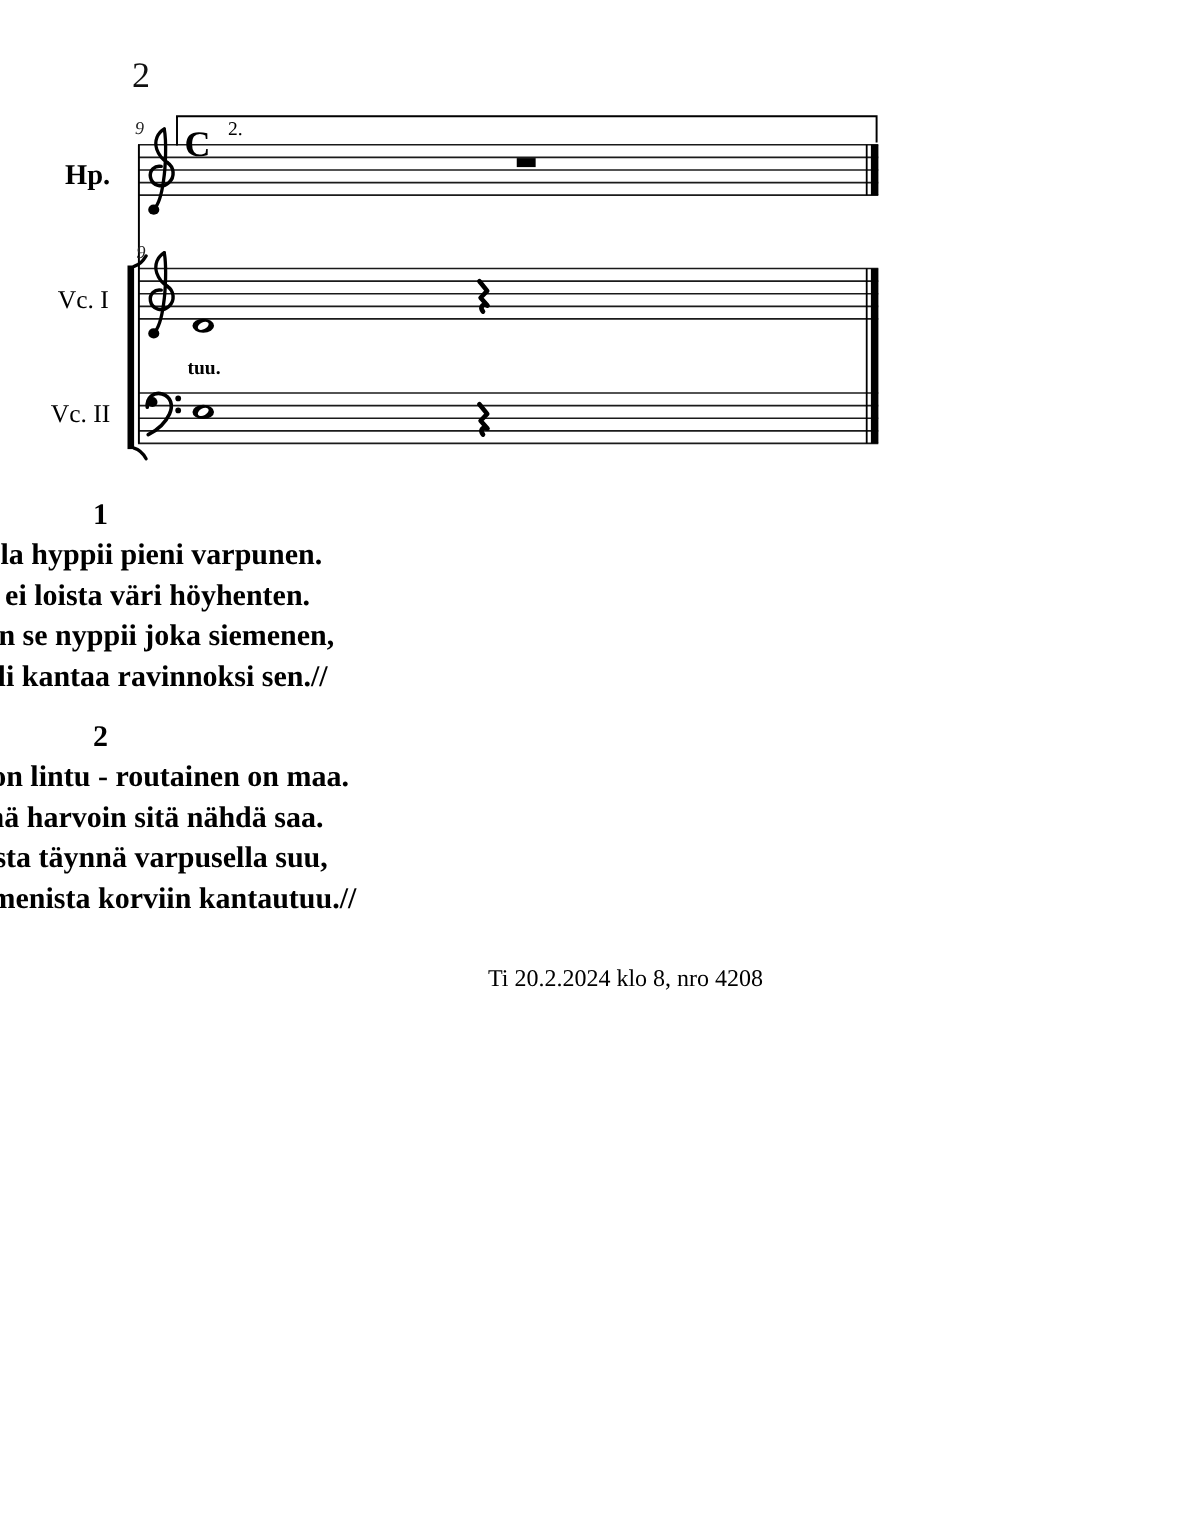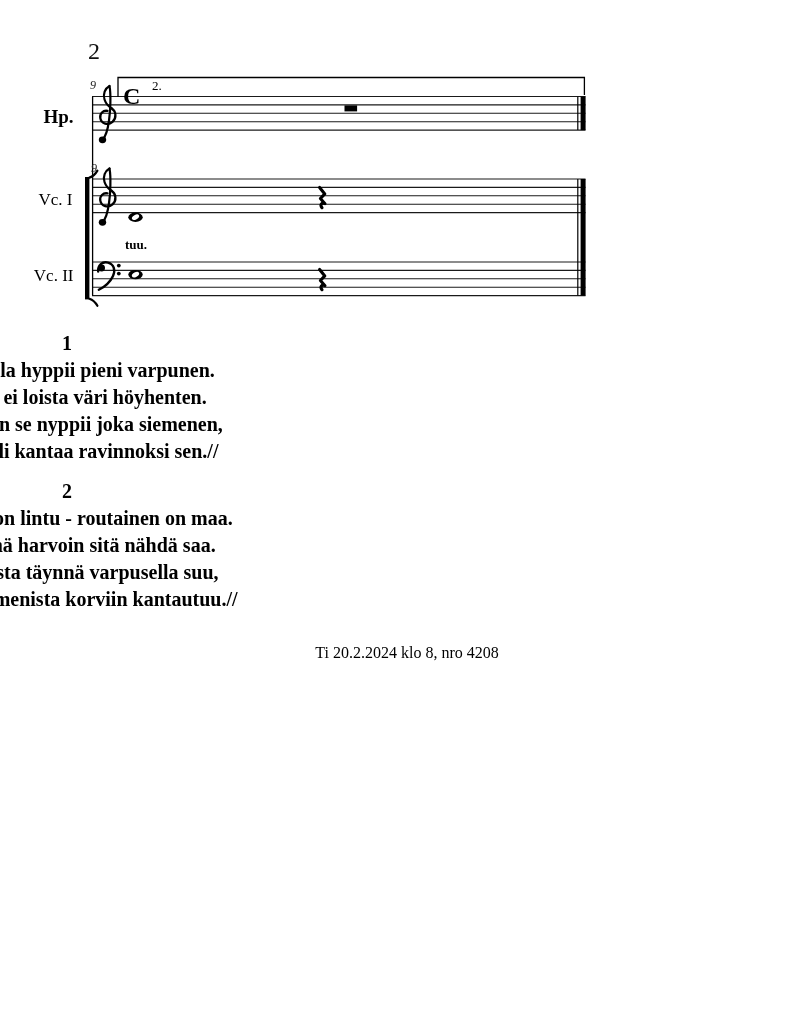--- a/index.html
+++ b/index.html
@@ -47,21 +47,21 @@
     font-size: 20px;
     line-height: 27px;
     white-space: nowrap;
   }
   .verse { left: 67px; } 
   .verse-1 { top: 330px; }
   .verse-2 { top: 478px; }
   .verse-number { font-size: 20px; font-weight: bold; }
   .footer-line {
     position: absolute;
-    left: 57px; top: 644px;
+    left: 67px; top: 644px;
     width: 700px;
     text-align: center;
     font-size: 16px;
     font-weight: normal;
   }
 </style>
 </head>
 <body>
 
 <div class="page">

